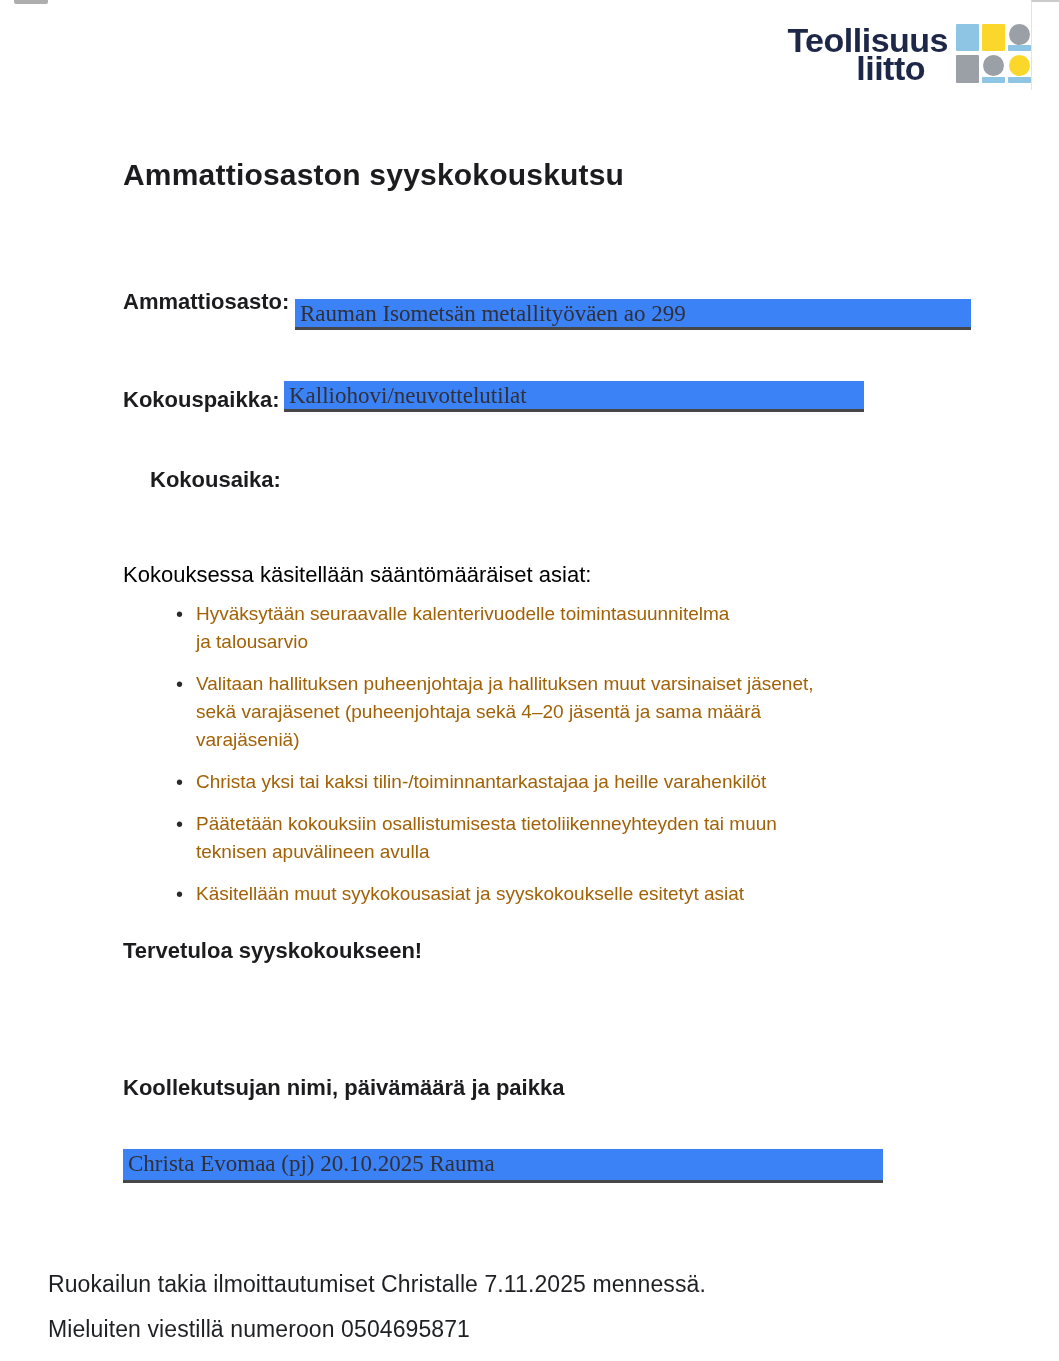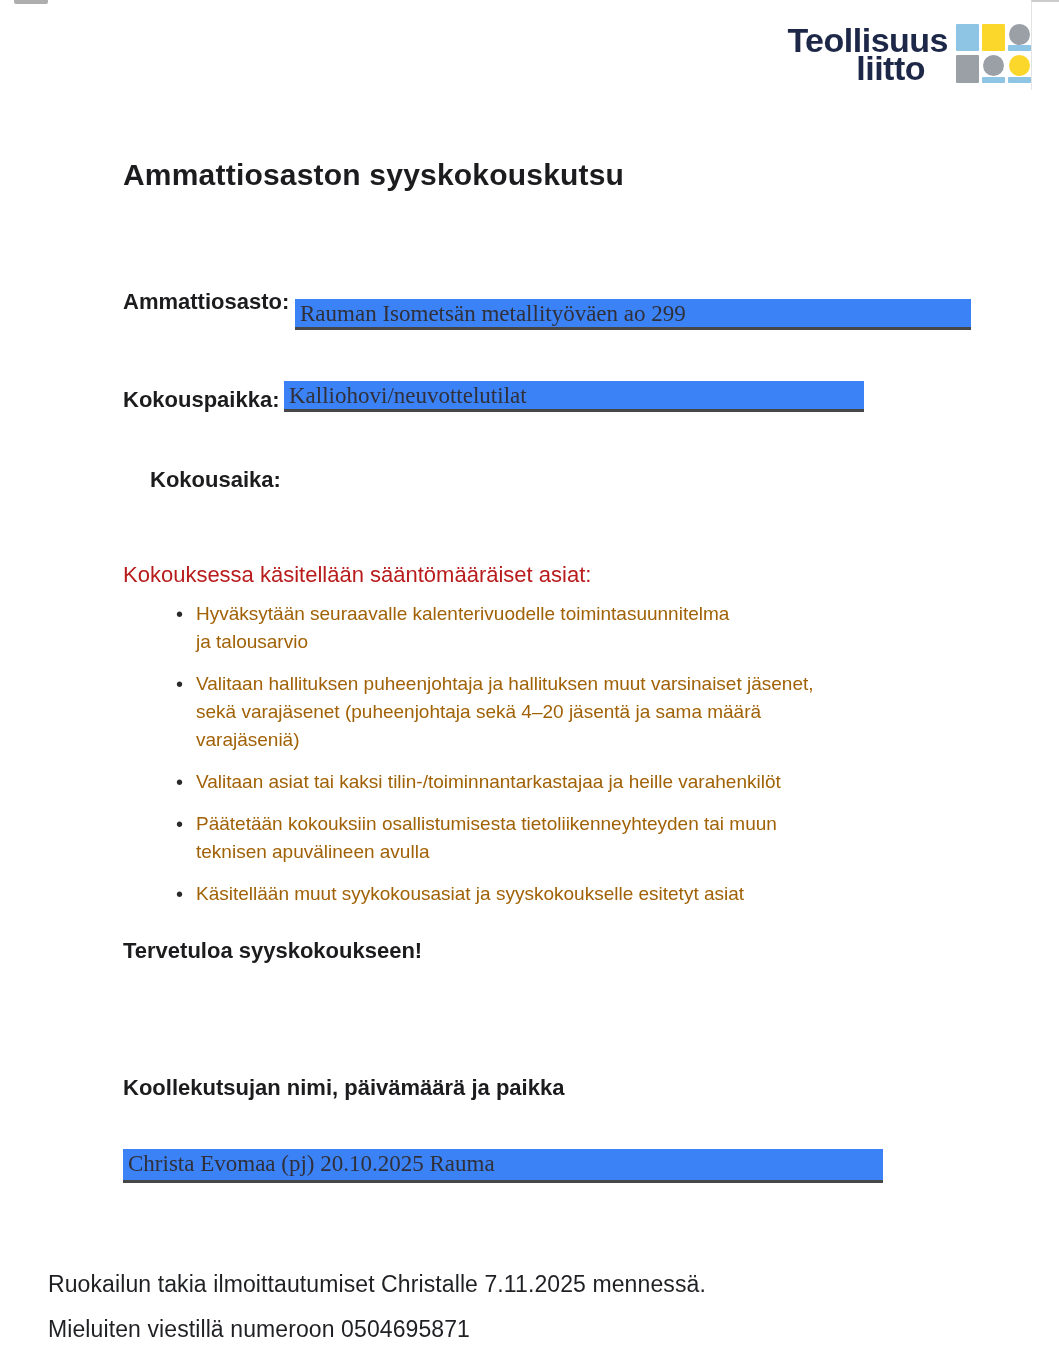--- a/index.html
+++ b/index.html
@@ -24,21 +24,21 @@
   .c-gray{background:#9aa0a6;}
 
   
   .doc-title{position:absolute;left:123px;top:158px;font-size:30px;font-weight:bold;color:#1c1c1e;letter-spacing:0.2px;}
 
   .field-label{position:absolute;font-size:22px;font-weight:bold;color:#1c1c1e;line-height:24px;}
   .field-input{position:absolute;background:#3b82f6;border-bottom:3px solid #474747;
                font-family:"Liberation Serif",serif;font-size:23px;color:#30303a;
                padding:2px 0 0 5px;box-sizing:border-box;overflow:hidden;white-space:nowrap;}
 
-  .intro{position:absolute;left:123px;top:562px;font-size:22px;color:#b91c1c;}
+  .intro{position:absolute;left:123px;top:562px;font-size:22px;color:#000000;}
 
   .agenda{position:absolute;left:123px;top:600px;width:790px;}
   .bullet-item{position:relative;padding-left:73px;font-size:19px;line-height:28px;color:#a16207;
                margin-bottom:14px;white-space:pre-line;}
   .bullet-item::before{content:"•";position:absolute;left:53px;top:0;font-size:20px;color:#2a2a2a;}
 
   .closing{position:absolute;left:123px;top:938px;font-size:22px;font-weight:bold;color:#1c1c1e;}
   .sig-label{position:absolute;left:123px;top:1047px;font-size:22px;font-weight:bold;color:#1c1c1e;margin-top:28px;}
 
   .caption-line{position:absolute;left:48px;font-size:23px;color:#1f2023;letter-spacing:0.1px;}
@@ -86,21 +86,21 @@
   <div class="field-label" style="left:123px;top:468px;margin-left:27px;">Kokousaika:</div>
 
   <div class="intro">Kokouksessa käsitellään sääntömääräiset asiat:</div>
 
   <div class="agenda">
     <div class="bullet-item">Hyväksytään seuraavalle kalenterivuodelle toimintasuunnitelma
 ja talousarvio</div>
     <div class="bullet-item">Valitaan hallituksen puheenjohtaja ja hallituksen muut varsinaiset jäsenet,
 sekä varajäsenet (puheenjohtaja sekä 4–20 jäsentä ja sama määrä
 varajäseniä)</div>
-    <div class="bullet-item">Valitaan asiat tai kaksi tilin-/toiminnantarkastajaa ja heille varahenkilöt</div>
+    <div class="bullet-item">Christa yksi tai kaksi tilin-/toiminnantarkastajaa ja heille varahenkilöt</div>
     <div class="bullet-item">Päätetään kokouksiin osallistumisesta tietoliikenneyhteyden tai muun
 teknisen apuvälineen avulla</div>
     <div class="bullet-item">Käsitellään muut syykokousasiat ja syyskokoukselle esitetyt asiat</div>
   </div>
 
   <div class="closing">Tervetuloa syyskokoukseen!</div>
   <div class="sig-label">Koollekutsujan nimi, päivämäärä ja paikka</div>
   <div class="field-input" style="left:123px;top:1149px;width:760px;height:34px;">Christa Evomaa (pj) 20.10.2025 Rauma</div>
 
   <div class="caption-line" style="top:1271px;">Ruokailun takia ilmoittautumiset Christalle 7.11.2025 mennessä.</div>

